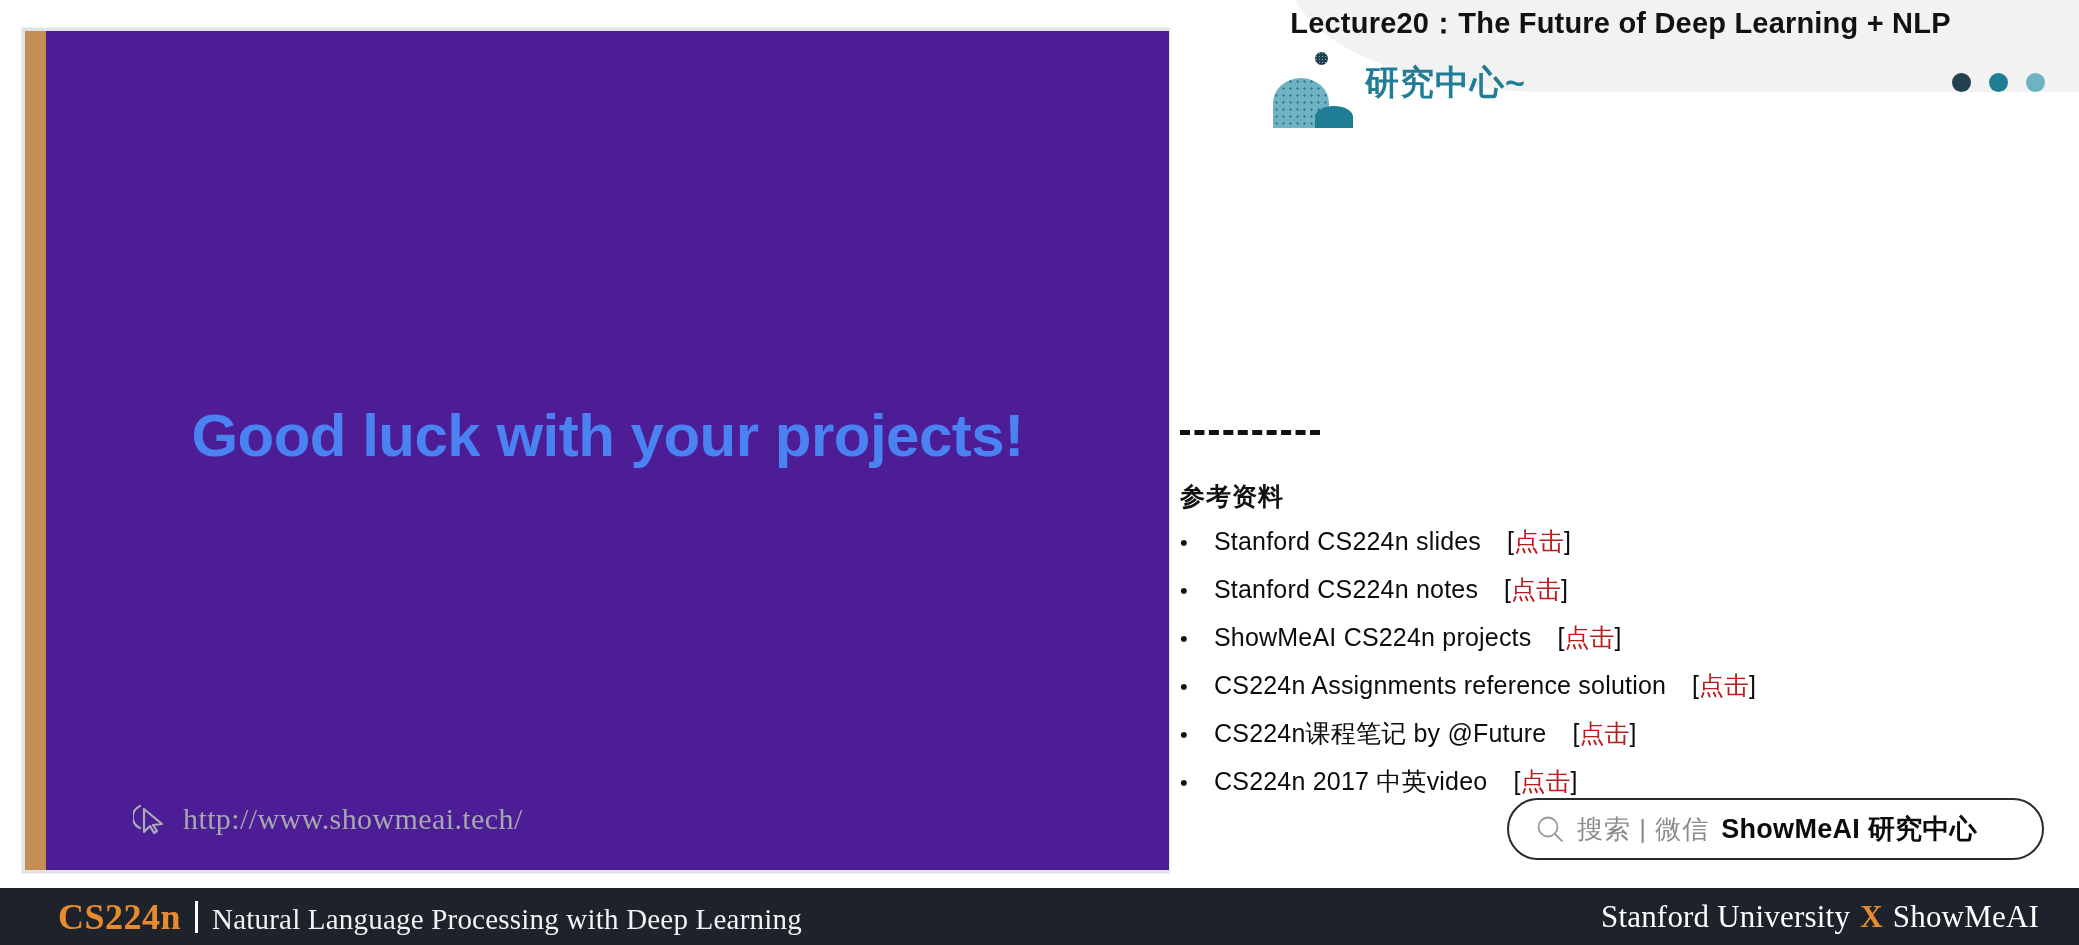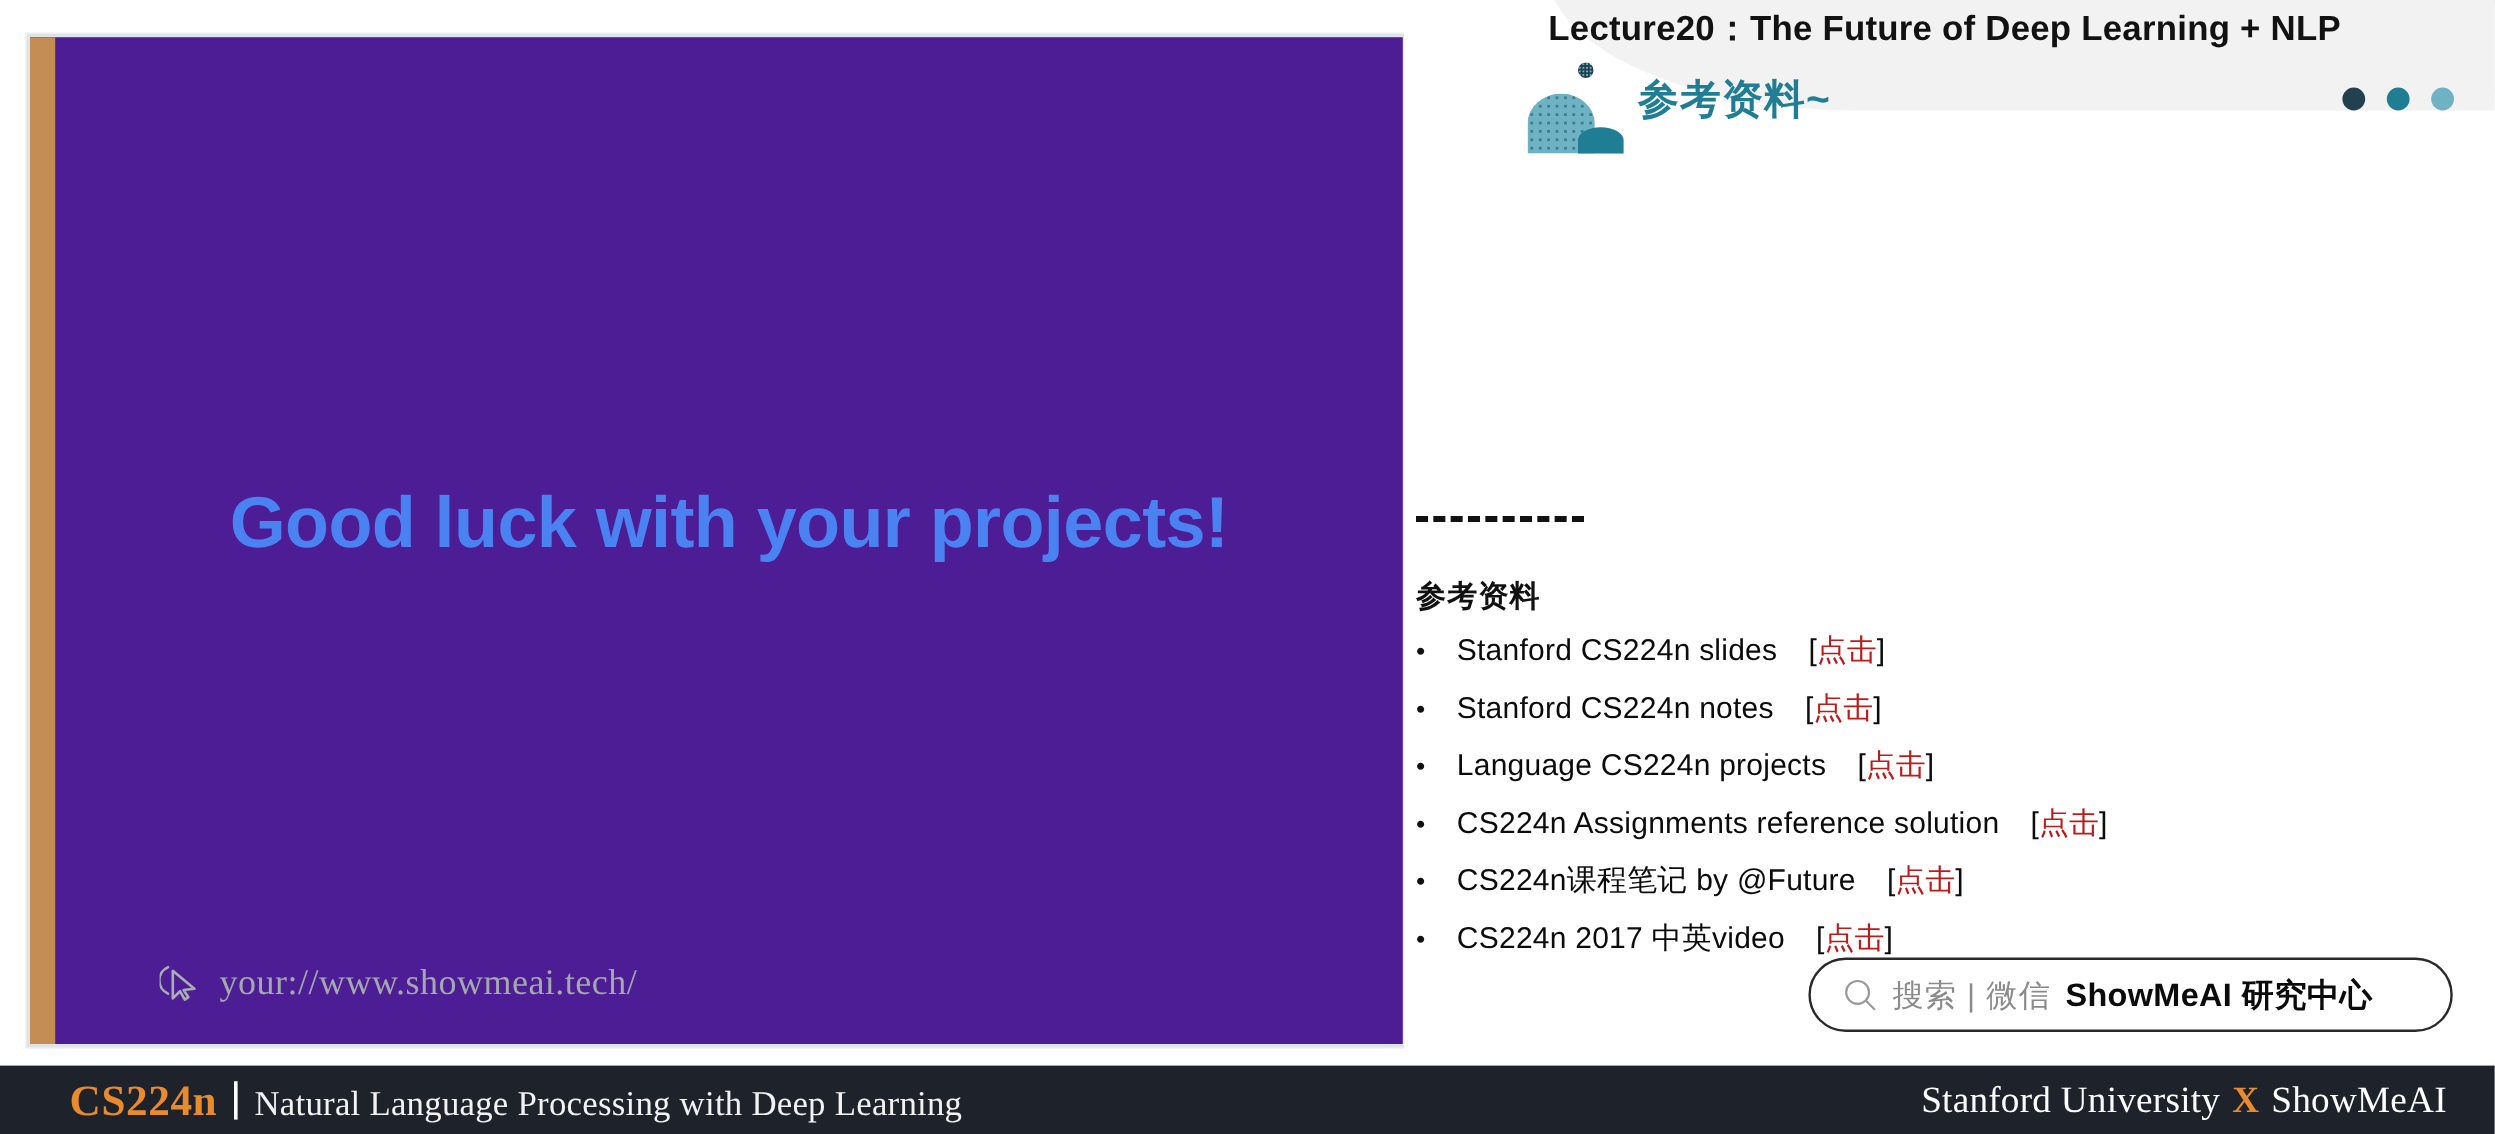--- a/index.html
+++ b/index.html
@@ -350,21 +350,21 @@
         <span>Good luck with your projects!</span>
       </div>
 
       <div class="watermark">
         <span class="wm-cursor">
           <svg viewBox="0 0 34 34" width="34" height="34" aria-hidden="true">
             <path d="M7 4 A12 12 0 0 0 7 26" fill="none" stroke="#a8adb2" stroke-width="2.2" stroke-linecap="round"></path>
             <path d="M11 7 L11 30 L17 24 L21 31 L24 29 L20 23 L29 22 Z" fill="none" stroke="#a8adb2" stroke-width="2.2" stroke-linejoin="round"></path>
           </svg>
         </span>
-        <span class="wm-text">your://www.showmeai.tech/</span>
+        <span class="wm-text">http://www.showmeai.tech/</span>
       </div>
     </div>
   </div>
 
   <div class="top-strip"></div>
 
   <div class="notes-panel">
 
     <div class="curve-band"></div>
     <div class="curve-band-2"></div>
@@ -376,21 +376,21 @@
       <span class="dot d2"></span>
       <span class="dot d3"></span>
     </div>
 
     <div class="logo-block">
       <span class="logo-mark">
         <span class="lm-dot"></span>
         <span class="lm-big"></span>
         <span class="lm-small"></span>
       </span>
-      <span class="logo-heading">参考资料~</span>
+      <span class="logo-heading">研究中心~</span>
     </div>
 
     <div class="dash-rule"></div>
 
     <div class="ref-heading">参考资料</div>
 
     <div class="ref-list">
 
       <div class="ref-item">
         <span class="ref-bullet">•</span>
@@ -399,21 +399,21 @@
       </div>
 
       <div class="ref-item">
         <span class="ref-bullet">•</span>
         <span class="ref-text">Stanford CS224n notes</span>
         <span class="ref-link-wrap"><span>[</span><a class="ref-link">点击</a><span>]</span></span>
       </div>
 
       <div class="ref-item">
         <span class="ref-bullet">•</span>
-        <span class="ref-text">Language CS224n projects</span>
+        <span class="ref-text">ShowMeAI CS224n projects</span>
         <span class="ref-link-wrap"><span>[</span><a class="ref-link">点击</a><span>]</span></span>
       </div>
 
       <div class="ref-item">
         <span class="ref-bullet">•</span>
         <span class="ref-text">CS224n Assignments reference solution</span>
         <span class="ref-link-wrap"><span>[</span><a class="ref-link">点击</a><span>]</span></span>
       </div>
 
       <div class="ref-item">

